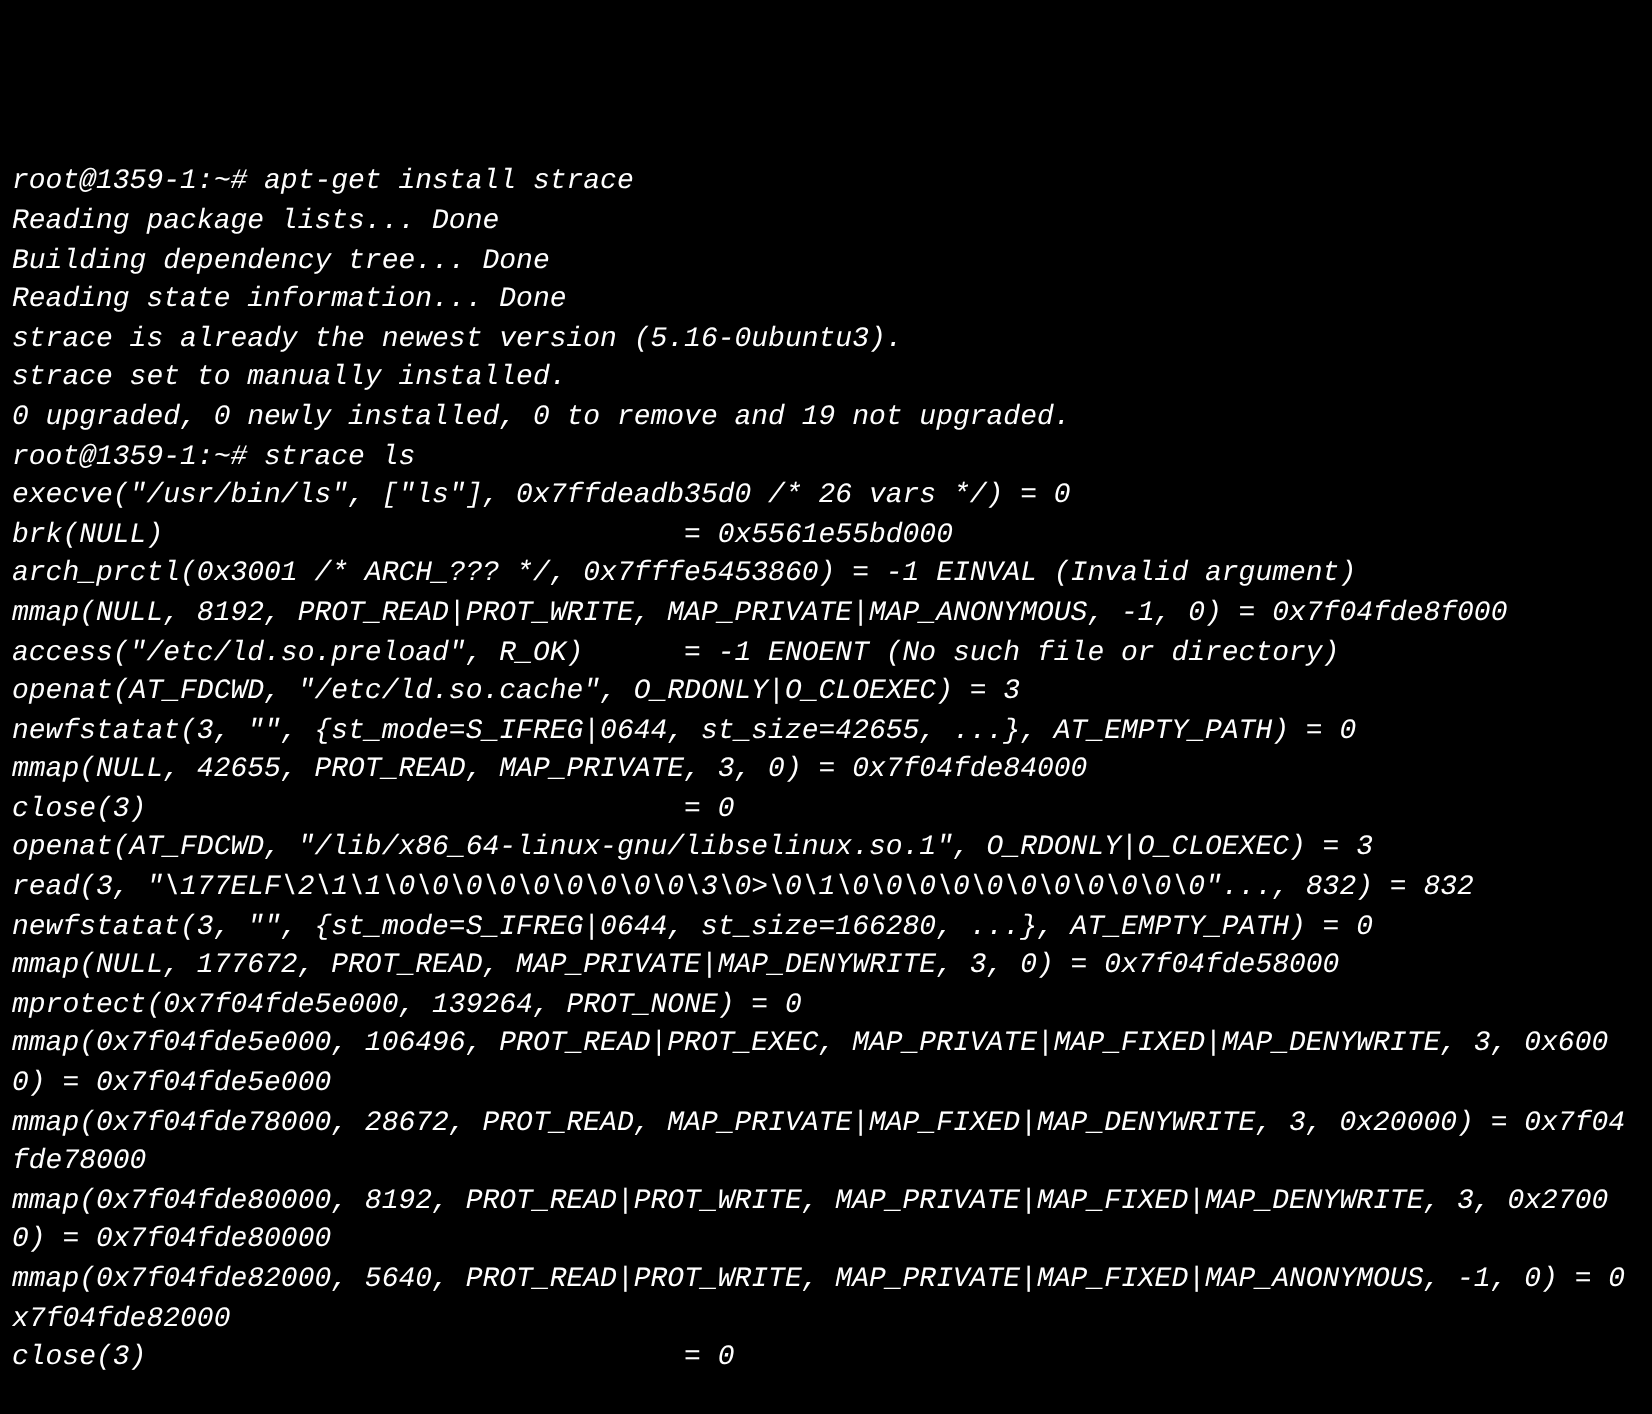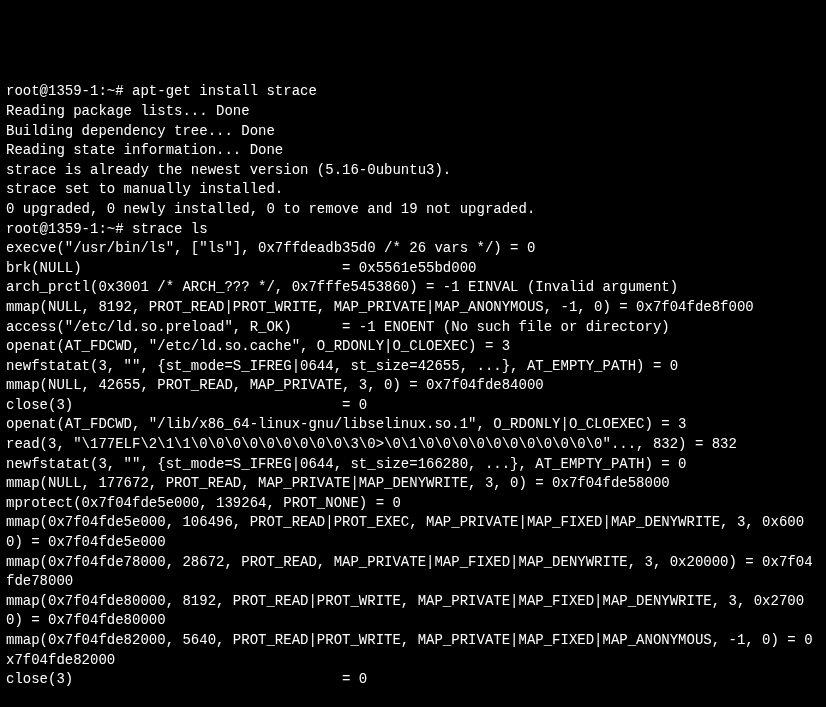--- a/index.html
+++ b/index.html
@@ -15,20 +15,21 @@
       line-height: 1.4;
       padding: 4px 6px;
       width: 826px;
       height: 707px;
       overflow: hidden;
       white-space: pre-wrap;
       word-break: break-all;
     }
     .line {
       display: block;
+      font-style: italic;
     }
   </style>
 </head>
 <body>
 
 
 
 <div id="terminal"><span class="line">root@1359-1:~# apt-get install strace</span><span class="line">Reading package lists... Done</span><span class="line">Building dependency tree... Done</span><span class="line">Reading state information... Done</span><span class="line">strace is already the newest version (5.16-0ubuntu3).</span><span class="line">strace set to manually installed.</span><span class="line">0 upgraded, 0 newly installed, 0 to remove and 19 not upgraded.</span><span class="line">root@1359-1:~# strace ls</span><span class="line">execve("/usr/bin/ls", ["ls"], 0x7ffdeadb35d0 /* 26 vars */) = 0</span><span class="line">brk(NULL)                               = 0x5561e55bd000</span><span class="line">arch_prctl(0x3001 /* ARCH_??? */, 0x7fffe5453860) = -1 EINVAL (Invalid argument)</span><span class="line">mmap(NULL, 8192, PROT_READ|PROT_WRITE, MAP_PRIVATE|MAP_ANONYMOUS, -1, 0) = 0x7f04fde8f000</span><span class="line">access("/etc/ld.so.preload", R_OK)      = -1 ENOENT (No such file or directory)</span><span class="line">openat(AT_FDCWD, "/etc/ld.so.cache", O_RDONLY|O_CLOEXEC) = 3</span><span class="line">newfstatat(3, "", {st_mode=S_IFREG|0644, st_size=42655, ...}, AT_EMPTY_PATH) = 0</span><span class="line">mmap(NULL, 42655, PROT_READ, MAP_PRIVATE, 3, 0) = 0x7f04fde84000</span><span class="line">close(3)                                = 0</span><span class="line">openat(AT_FDCWD, "/lib/x86_64-linux-gnu/libselinux.so.1", O_RDONLY|O_CLOEXEC) = 3</span><span class="line">read(3, "\177ELF\2\1\1\0\0\0\0\0\0\0\0\0\3\0&gt;\0\1\0\0\0\0\0\0\0\0\0\0\0"..., 832) = 832</span><span class="line">newfstatat(3, "", {st_mode=S_IFREG|0644, st_size=166280, ...}, AT_EMPTY_PATH) = 0</span><span class="line">mmap(NULL, 177672, PROT_READ, MAP_PRIVATE|MAP_DENYWRITE, 3, 0) = 0x7f04fde58000</span><span class="line">mprotect(0x7f04fde5e000, 139264, PROT_NONE) = 0</span><span class="line">mmap(0x7f04fde5e000, 106496, PROT_READ|PROT_EXEC, MAP_PRIVATE|MAP_FIXED|MAP_DENYWRITE, 3, 0x6000) = 0x7f04fde5e000</span><span class="line">mmap(0x7f04fde78000, 28672, PROT_READ, MAP_PRIVATE|MAP_FIXED|MAP_DENYWRITE, 3, 0x20000) = 0x7f04fde78000</span><span class="line">mmap(0x7f04fde80000, 8192, PROT_READ|PROT_WRITE, MAP_PRIVATE|MAP_FIXED|MAP_DENYWRITE, 3, 0x27000) = 0x7f04fde80000</span><span class="line">mmap(0x7f04fde82000, 5640, PROT_READ|PROT_WRITE, MAP_PRIVATE|MAP_FIXED|MAP_ANONYMOUS, -1, 0) = 0x7f04fde82000</span><span class="line">close(3)                                = 0</span></div>
 
 

